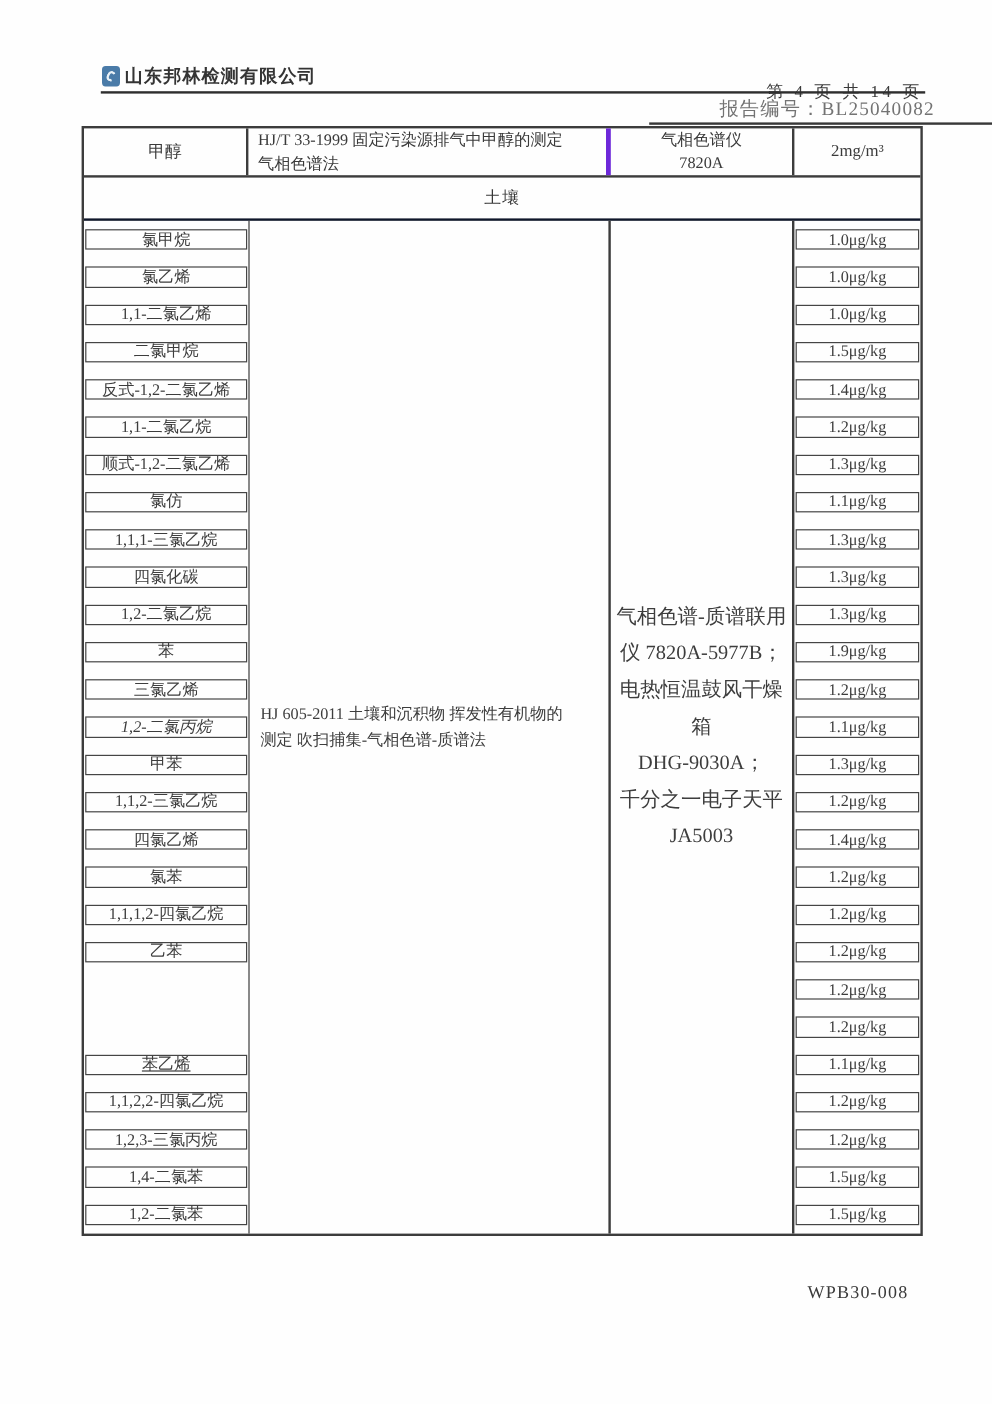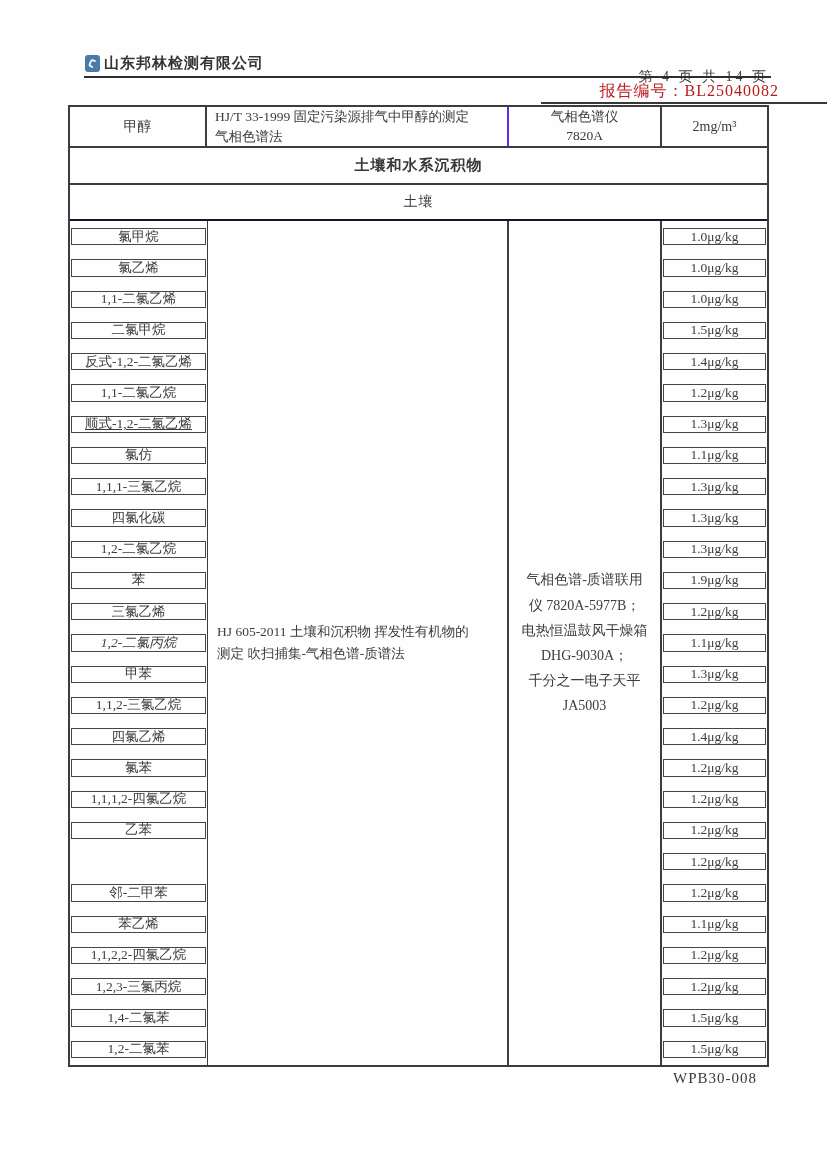--- a/index.html
+++ b/index.html
@@ -32,37 +32,37 @@
   .page-info {
     position:absolute; right:58px; top:68px;
     font-size:14px; letter-spacing:3px; color:#3a3a3a;
   }
   .header-rule {
     position:absolute; left:84px; right:56px; top:76px;
     height:2px; background:#2e2e2e;
   }
   .report-line {
     position:absolute; right:48px; top:81px;
-    font-size:16px; letter-spacing:1px; color:#b91c1c;
+    font-size:16px; letter-spacing:1px; color:#737373;
   }
   .report-underline {
     position:absolute; left:541px; right:0; top:102px;
     height:2px; background:#383838;
   }
   
   .tbl {
     position:absolute; left:68px; top:105px; width:701px;
     border:2px solid #3c3c3c;
     background:#fefefe;
   }
   .cell { color:#3a3a3a; }
   .top-row { display:flex; height:41px; border-bottom:2px solid #3c3c3c; }
   .top-row .c1 { width:137px; border-right:2px solid #3c3c3c;
     display:flex; align-items:center; justify-content:center; font-size:14px; }
-  .top-row .c2 { width:302px; border-right:2px solid #6d28d9;
+  .top-row .c2 { width:302px; border-right:4px solid #6d28d9;
     display:flex; align-items:center; padding:0 8px;
     font-size:13.5px; line-height:1.45; white-space:pre-line; }
   .top-row .c3 { width:153px; border-right:2px solid #3c3c3c;
     display:flex; align-items:center; justify-content:center; text-align:center;
     font-size:13.5px; line-height:1.4; white-space:pre-line; }
   .top-row .c4 { flex:1;
     display:flex; align-items:center; justify-content:center; font-size:14px; }
   .section-row {
     height:37px; border-bottom:2px solid #3c3c3c;
     display:flex; align-items:center; justify-content:center;
@@ -88,21 +88,21 @@
     grid-column:2; grid-row:1 / -1;
     border-left:1px solid #3c3c3c; border-right:2px solid #3c3c3c;
     display:flex; align-items:center;
     padding:0 9px;
     font-size:13.5px; line-height:1.6; white-space:pre-line; color:#3d3d3d;
   }
   .inst-cell {
     grid-column:3; grid-row:1 / -1;
     border-right:2px solid #3c3c3c;
     display:flex; align-items:center; justify-content:center; text-align:center;
-    font-size:14px; line-height:1.8; white-space:pre-line; color:#3d3d3d;
+    font-size:17px; line-height:1.8; white-space:pre-line; color:#3d3d3d;
   }
   
   .footer-code {
     position:absolute; right:70px; top:1070px;
     font-size:15px; letter-spacing:1px; color:#3a3a3a;
   }
 </style>
 </head>
 <body>
 
@@ -125,21 +125,20 @@
 
     <div class="top-row">
       <div class="cell c1">甲醇</div>
       <div class="cell c2">HJ/T 33-1999 固定污染源排气中甲醇的测定
 气相色谱法</div>
       <div class="cell c3">气相色谱仪
 7820A</div>
       <div class="cell c4">2mg/m³</div>
     </div>
 
-    <div class="section-row">土壤和水系沉积物</div>
     <div class="subsection-row">土壤</div>
 
     <div class="body-grid" style="grid-template-rows: repeat(27, 31.26px);">
       <div class="method-cell">HJ 605-2011 土壤和沉积物 挥发性有机物的
 测定  吹扫捕集-气相色谱-质谱法</div>
       <div class="inst-cell">气相色谱-质谱联用
 仪 7820A-5977B；
 电热恒温鼓风干燥箱
 DHG-9030A；
 千分之一电子天平
@@ -150,21 +149,21 @@
         <div class="name-box" style="grid-area: 2 / 1;">氯乙烯</div>
         <div class="value-box" style="grid-area: 2 / 4;">1.0μg/kg</div>
         <div class="name-box" style="grid-area: 3 / 1;">1,1-二氯乙烯</div>
         <div class="value-box" style="grid-area: 3 / 4;">1.0μg/kg</div>
         <div class="name-box" style="grid-area: 4 / 1;">二氯甲烷</div>
         <div class="value-box" style="grid-area: 4 / 4;">1.5μg/kg</div>
         <div class="name-box" style="grid-area: 5 / 1;">反式-1,2-二氯乙烯</div>
         <div class="value-box" style="grid-area: 5 / 4;">1.4μg/kg</div>
         <div class="name-box" style="grid-area: 6 / 1;">1,1-二氯乙烷</div>
         <div class="value-box" style="grid-area: 6 / 4;">1.2μg/kg</div>
-        <div class="name-box" style="grid-area: 7 / 1; text-decoration: underline;">顺式-1,2-二氯乙烯</div>
+        <div class="name-box" style="grid-area: 7 / 1;">顺式-1,2-二氯乙烯</div>
         <div class="value-box" style="grid-area: 7 / 4;">1.3μg/kg</div>
         <div class="name-box" style="grid-area: 8 / 1;">氯仿</div>
         <div class="value-box" style="grid-area: 8 / 4;">1.1μg/kg</div>
         <div class="name-box" style="grid-area: 9 / 1;">1,1,1-三氯乙烷</div>
         <div class="value-box" style="grid-area: 9 / 4;">1.3μg/kg</div>
         <div class="name-box" style="grid-area: 10 / 1;">四氯化碳</div>
         <div class="value-box" style="grid-area: 10 / 4;">1.3μg/kg</div>
         <div class="name-box" style="grid-area: 11 / 1;">1,2-二氯乙烷</div>
         <div class="value-box" style="grid-area: 11 / 4;">1.3μg/kg</div>
         <div class="name-box" style="grid-area: 12 / 1;">苯</div>
@@ -179,23 +178,22 @@
         <div class="value-box" style="grid-area: 16 / 4;">1.2μg/kg</div>
         <div class="name-box" style="grid-area: 17 / 1;">四氯乙烯</div>
         <div class="value-box" style="grid-area: 17 / 4;">1.4μg/kg</div>
         <div class="name-box" style="grid-area: 18 / 1;">氯苯</div>
         <div class="value-box" style="grid-area: 18 / 4;">1.2μg/kg</div>
         <div class="name-box" style="grid-area: 19 / 1;">1,1,1,2-四氯乙烷</div>
         <div class="value-box" style="grid-area: 19 / 4;">1.2μg/kg</div>
         <div class="name-box" style="grid-area: 20 / 1;">乙苯</div>
         <div class="value-box" style="grid-area: 20 / 4;">1.2μg/kg</div>
         <div class="value-box" style="grid-area: 21 / 4;">1.2μg/kg</div>
-        <div class="name-box" style="grid-area: 22 / 1;">邻-二甲苯</div>
         <div class="value-box" style="grid-area: 22 / 4;">1.2μg/kg</div>
-        <div class="name-box" style="grid-area: 23 / 1;">苯乙烯</div>
+        <div class="name-box" style="grid-area: 23 / 1; text-decoration: underline;">苯乙烯</div>
         <div class="value-box" style="grid-area: 23 / 4;">1.1μg/kg</div>
         <div class="name-box" style="grid-area: 24 / 1;">1,1,2,2-四氯乙烷</div>
         <div class="value-box" style="grid-area: 24 / 4;">1.2μg/kg</div>
         <div class="name-box" style="grid-area: 25 / 1;">1,2,3-三氯丙烷</div>
         <div class="value-box" style="grid-area: 25 / 4;">1.2μg/kg</div>
         <div class="name-box" style="grid-area: 26 / 1;">1,4-二氯苯</div>
         <div class="value-box" style="grid-area: 26 / 4;">1.5μg/kg</div>
         <div class="name-box" style="grid-area: 27 / 1;">1,2-二氯苯</div>
         <div class="value-box" style="grid-area: 27 / 4;">1.5μg/kg</div>
       </div>

